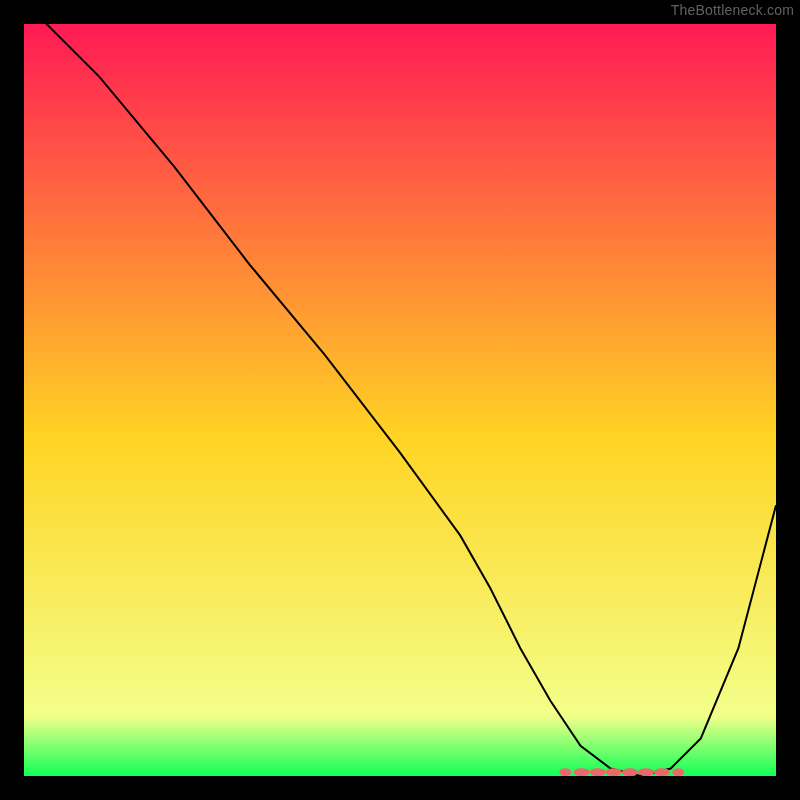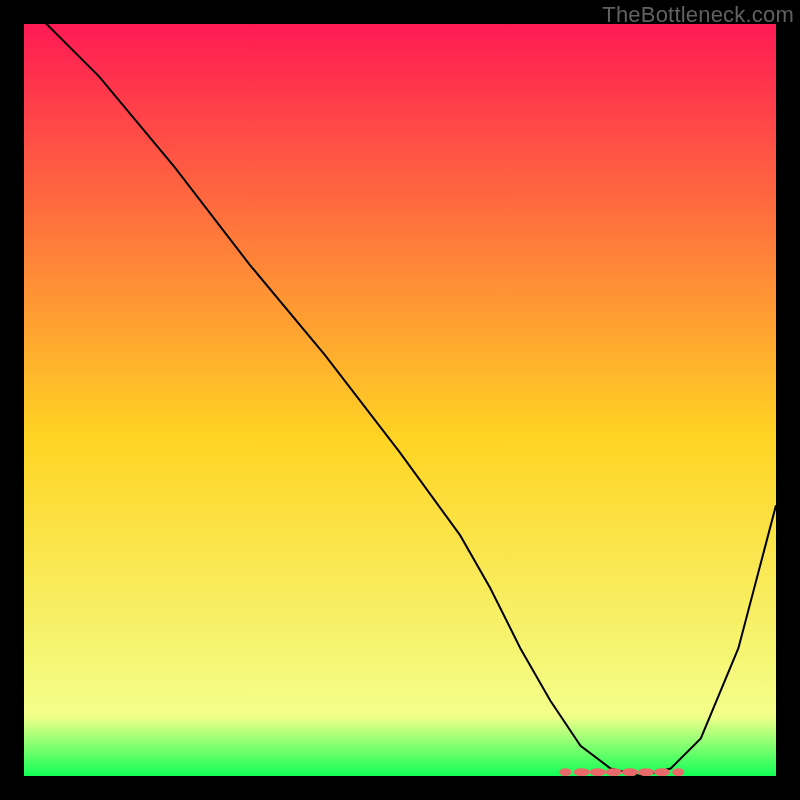--- a/index.html
+++ b/index.html
@@ -13,21 +13,21 @@
   }
   .plot {
     position: absolute;
     top: 24px; left: 24px;
     width: 752px; height: 752px;
   }
   .watermark {
     position: absolute;
     top: 2px; right: 6px;
     color: #616161;
-    font-size: 22px;
+    font-size: 14px;
     font-weight: 500;
     letter-spacing: 0.2px;
   }
 </style>
 </head>
 <body>
 
 <div class="frame">
   <div class="watermark">TheBottleneck.com</div>
   <svg class="plot" viewBox="0 0 752 752">

